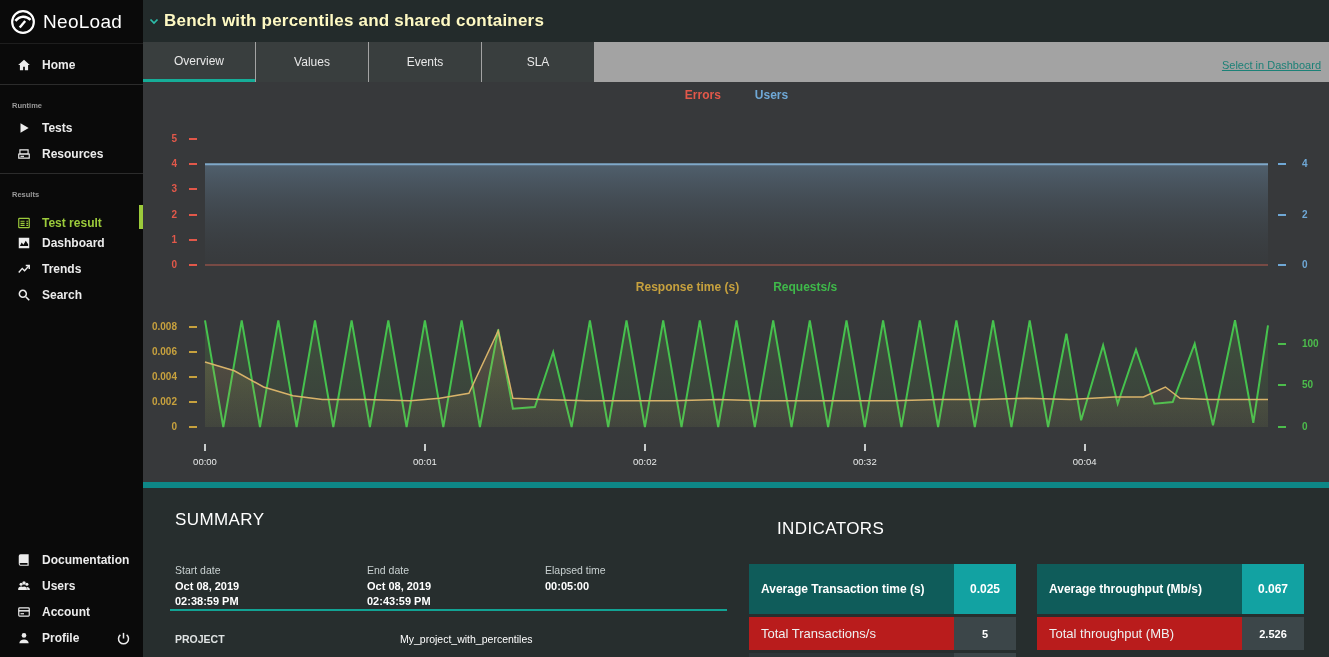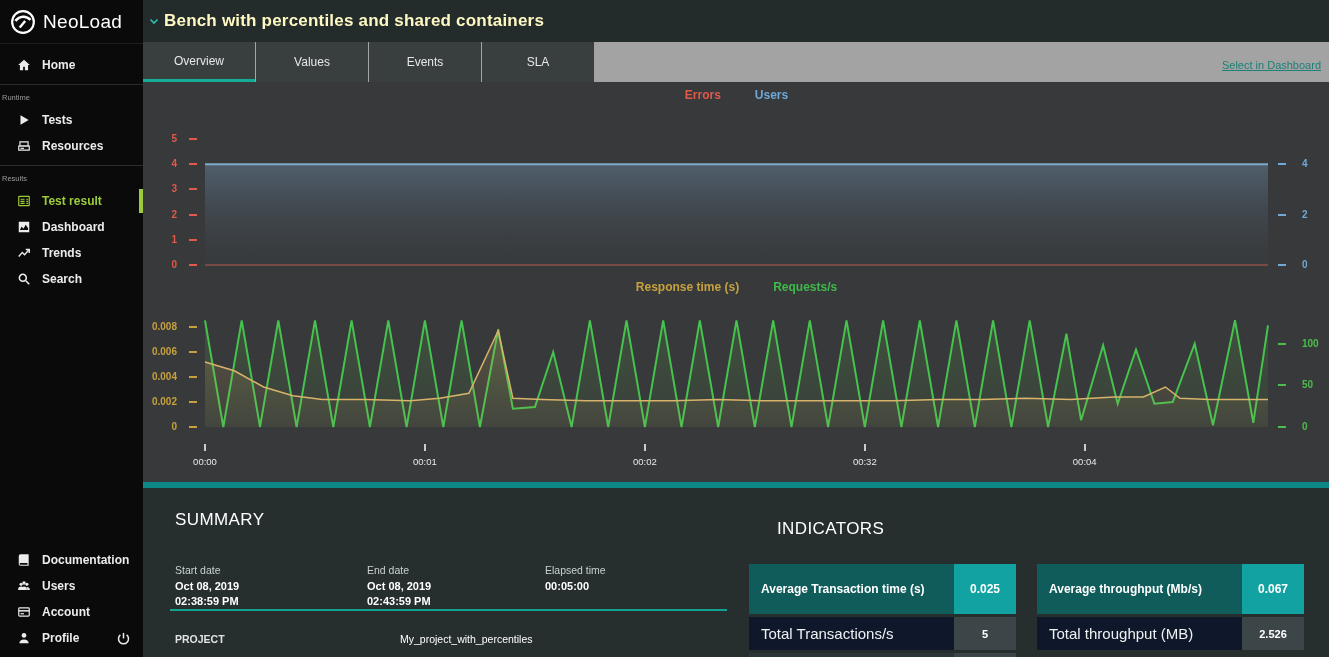--- a/index.html
+++ b/index.html
@@ -8,25 +8,25 @@
 
   
   .sidebar { position:absolute; left:0; top:0; width:143px; height:657px; background:#0a0a0a; }
   .logo-row { height:44px; display:flex; align-items:center; padding-left:10px; gap:7px;
     border-bottom:1px solid #1e1e1e; cursor:pointer; }
   .logo-row svg { width:26px; height:26px; }
   .logo-text { color:#fff; font-size:19px; letter-spacing:.3px; }
   .nav-item { position:relative; display:flex; align-items:center; gap:11px; height:26px;
     padding-left:17px; font-size:12px; font-weight:700; color:#ececec; cursor:pointer; }
   .nav-item svg { width:14px; height:14px; flex:none; }
-  .nav-item.active { color:#9ccb3b; }
+  .nav-item.active { color:#9ccb3b;align-items:flex-end; }
   .nav-item.active::after { content:''; position:absolute; right:0; top:1px; bottom:1px;
     width:4px; background:#9ccb3b; }
   .side-divider { height:1px; background:#2c2c2c; margin:6px 0 0 0; }
-  .section-label { font-size:7.5px; font-weight:400; color:#9a9a9a; padding-left:2px; margin-top:8px; }
+  .section-label { font-size:7.5px; font-weight:700; color:#9a9a9a; padding-left:12px; margin-top:16px; }
   .sidebar-bottom { position:absolute; left:0; right:0; bottom:6px; }
   .power-btn { margin-left:auto; margin-right:12px; color:#ececec; cursor:pointer; display:flex; }
   .power-btn svg { width:15px; height:15px; }
 
   
   .main { position:absolute; left:143px; top:0; width:1186px; height:657px; background:#37393b; }
   .title-bar { position:absolute; left:0; right:0; top:0; height:42px; background:#232b2b;
     display:flex; align-items:center; padding-left:5px; }
   .title-chevron { color:#2dbdaa; margin-right:4px; display:flex; cursor:pointer; }
   .page-title { color:#fef9c3; font-size:17px; font-weight:700; letter-spacing:.2px; }
@@ -66,21 +66,21 @@
 
   .ind-card { position:absolute; top:76px; width:267px; }
   #ind-card-0 { left:606px; } #ind-card-1 { left:894px; }
   .card-row { display:flex; margin-bottom:3px; }
   .card-row .cell-label { flex:1; display:flex; align-items:center; padding-left:12px; color:#fff; }
   .card-row .cell-value { width:62px; display:flex; align-items:center; justify-content:center; color:#fff; }
   .card-row.header { height:50px; }
   .card-row.header .cell-label { background:#0f5c5a; font-size:12px; font-weight:700; }
   .card-row.header .cell-value { background:#12a2a2; font-size:12px; font-weight:700; }
   .card-row.data { height:33px; }
-  .card-row.data .cell-label { background:#0f172a; font-size:15px; color:#eef1f1; }
+  .card-row.data .cell-label { background:#b91c1c; font-size:13px; color:#eef1f1; }
   .card-row.data .cell-value { background:#3c4649; font-size:11px; font-weight:700; }
   .card-row.partial { height:5px; overflow:hidden; margin-bottom:0; }
   .card-row.partial .cell-label { background:#2d3638; }
   .card-row.partial .cell-value { background:#3c4649; }
 </style>
 </head>
 <body>
 
 <aside class="sidebar">
   <div class="logo-row">

